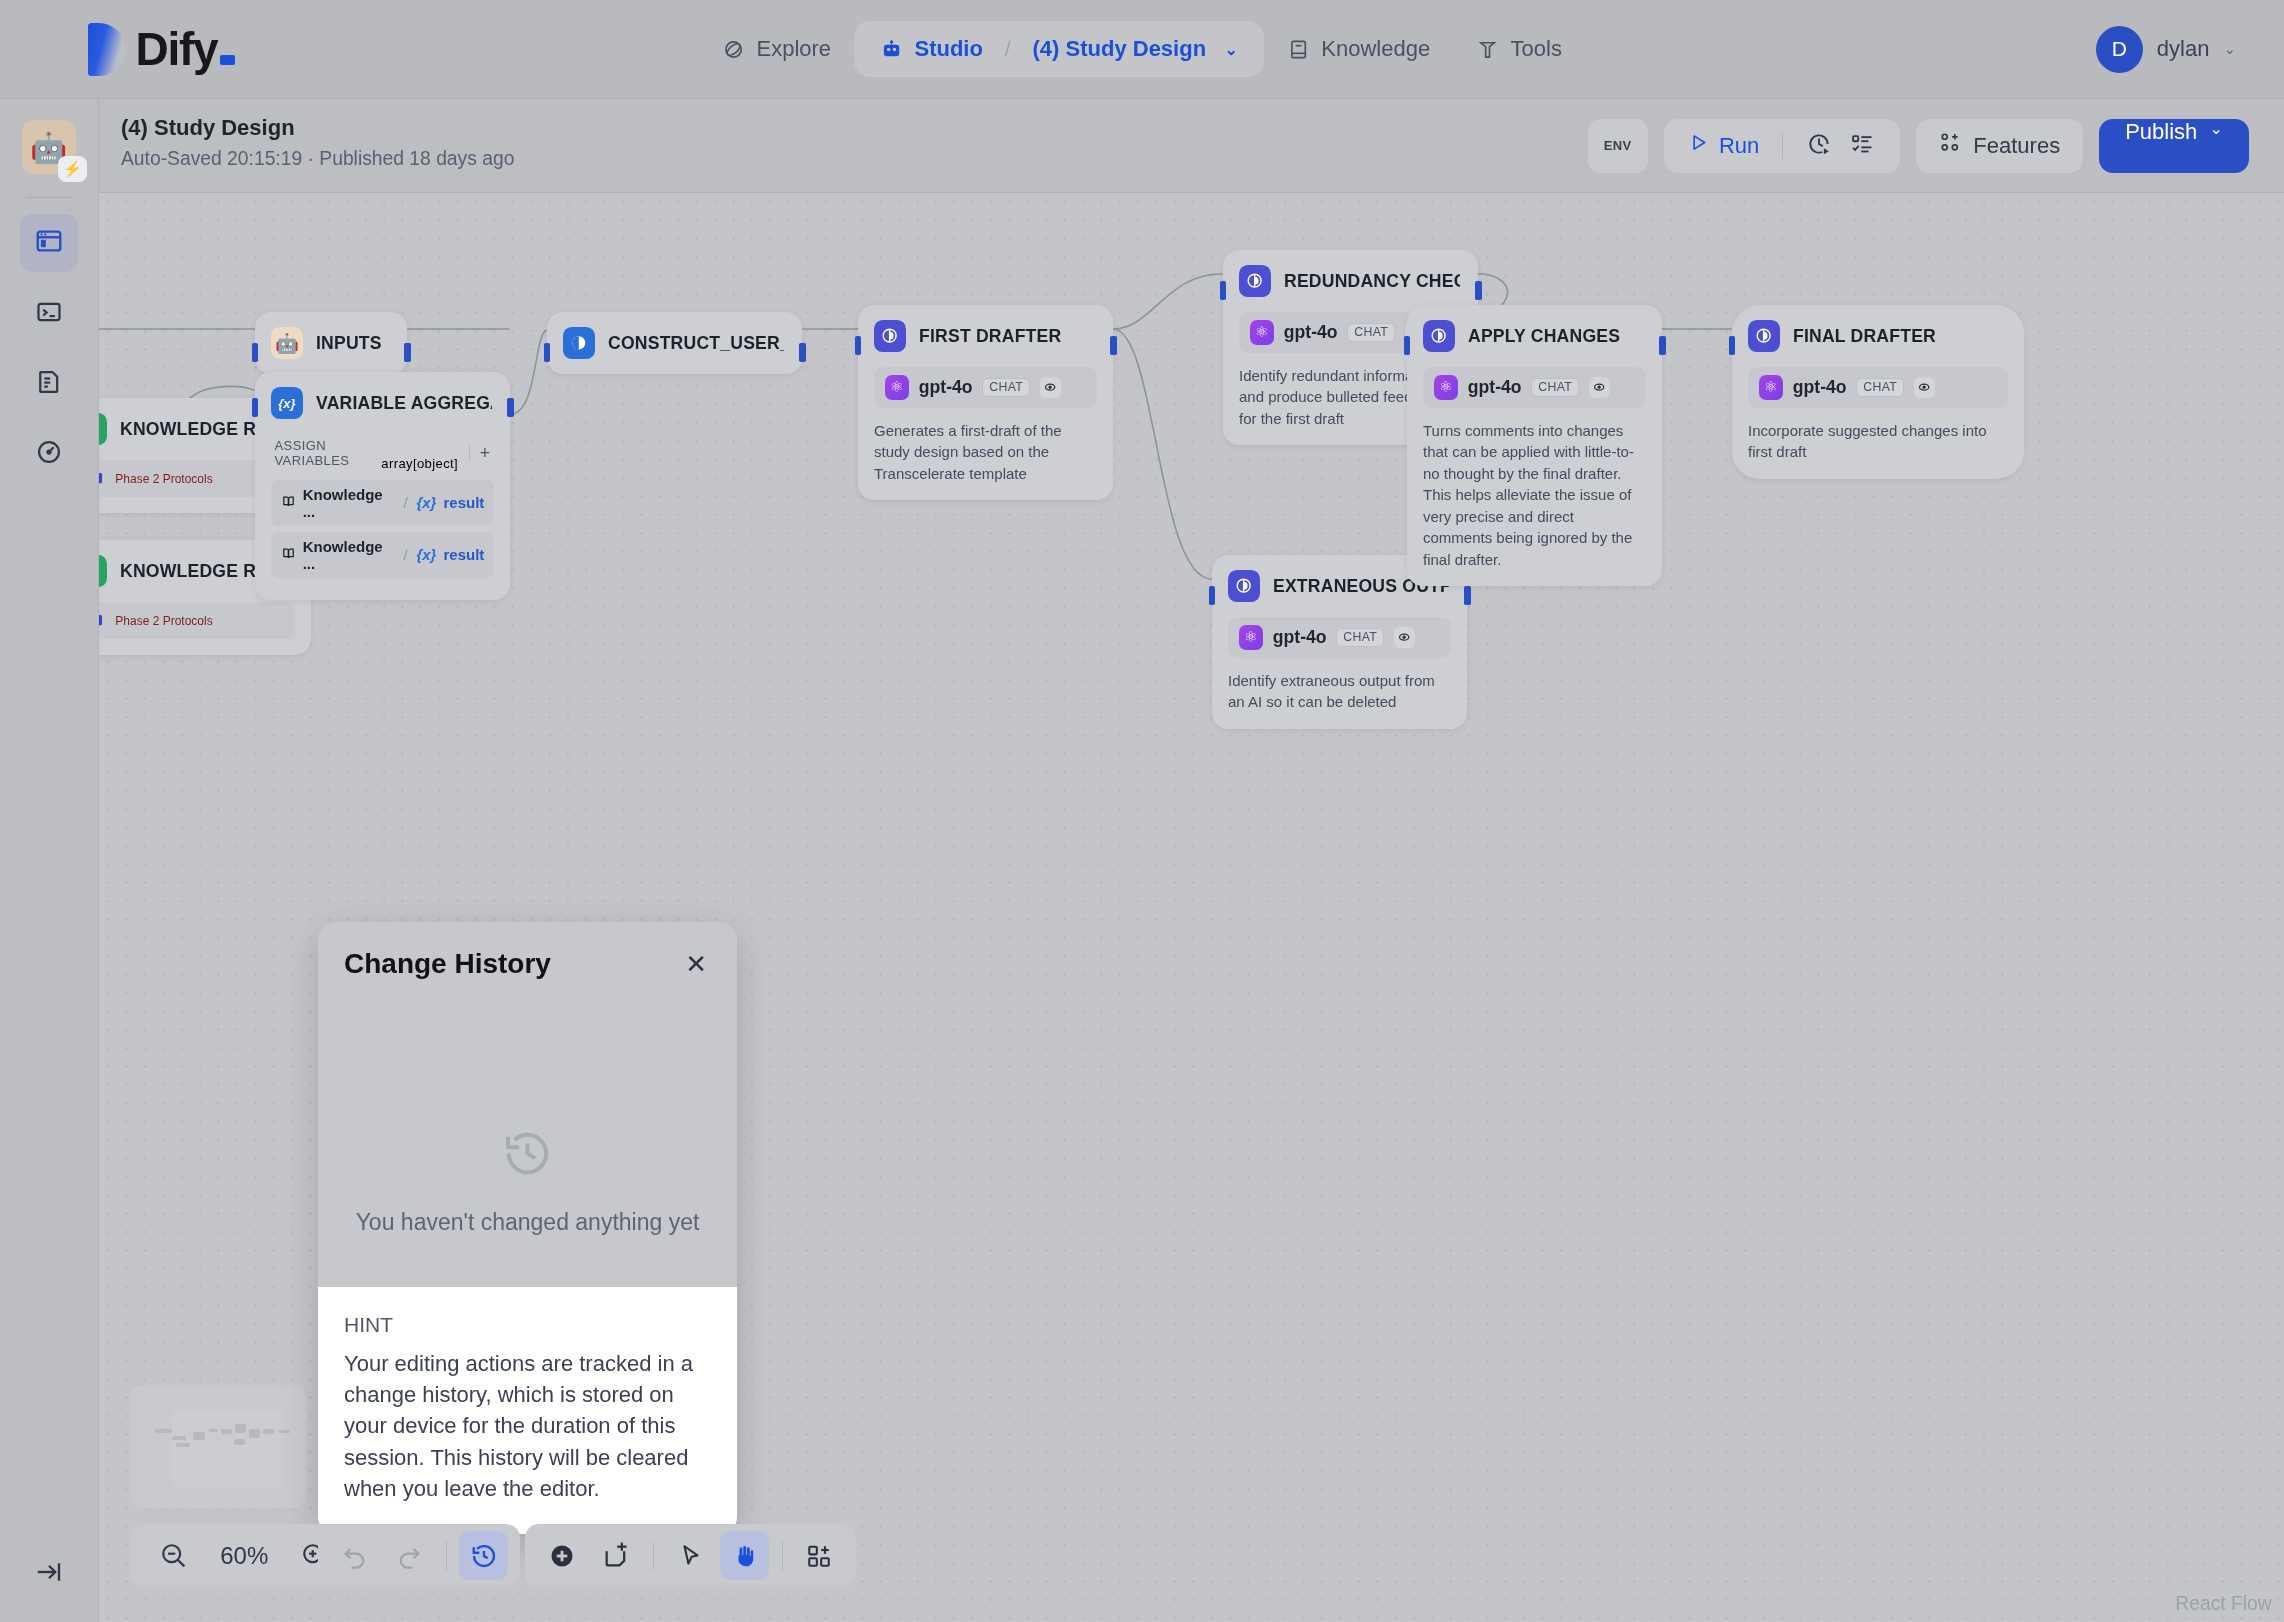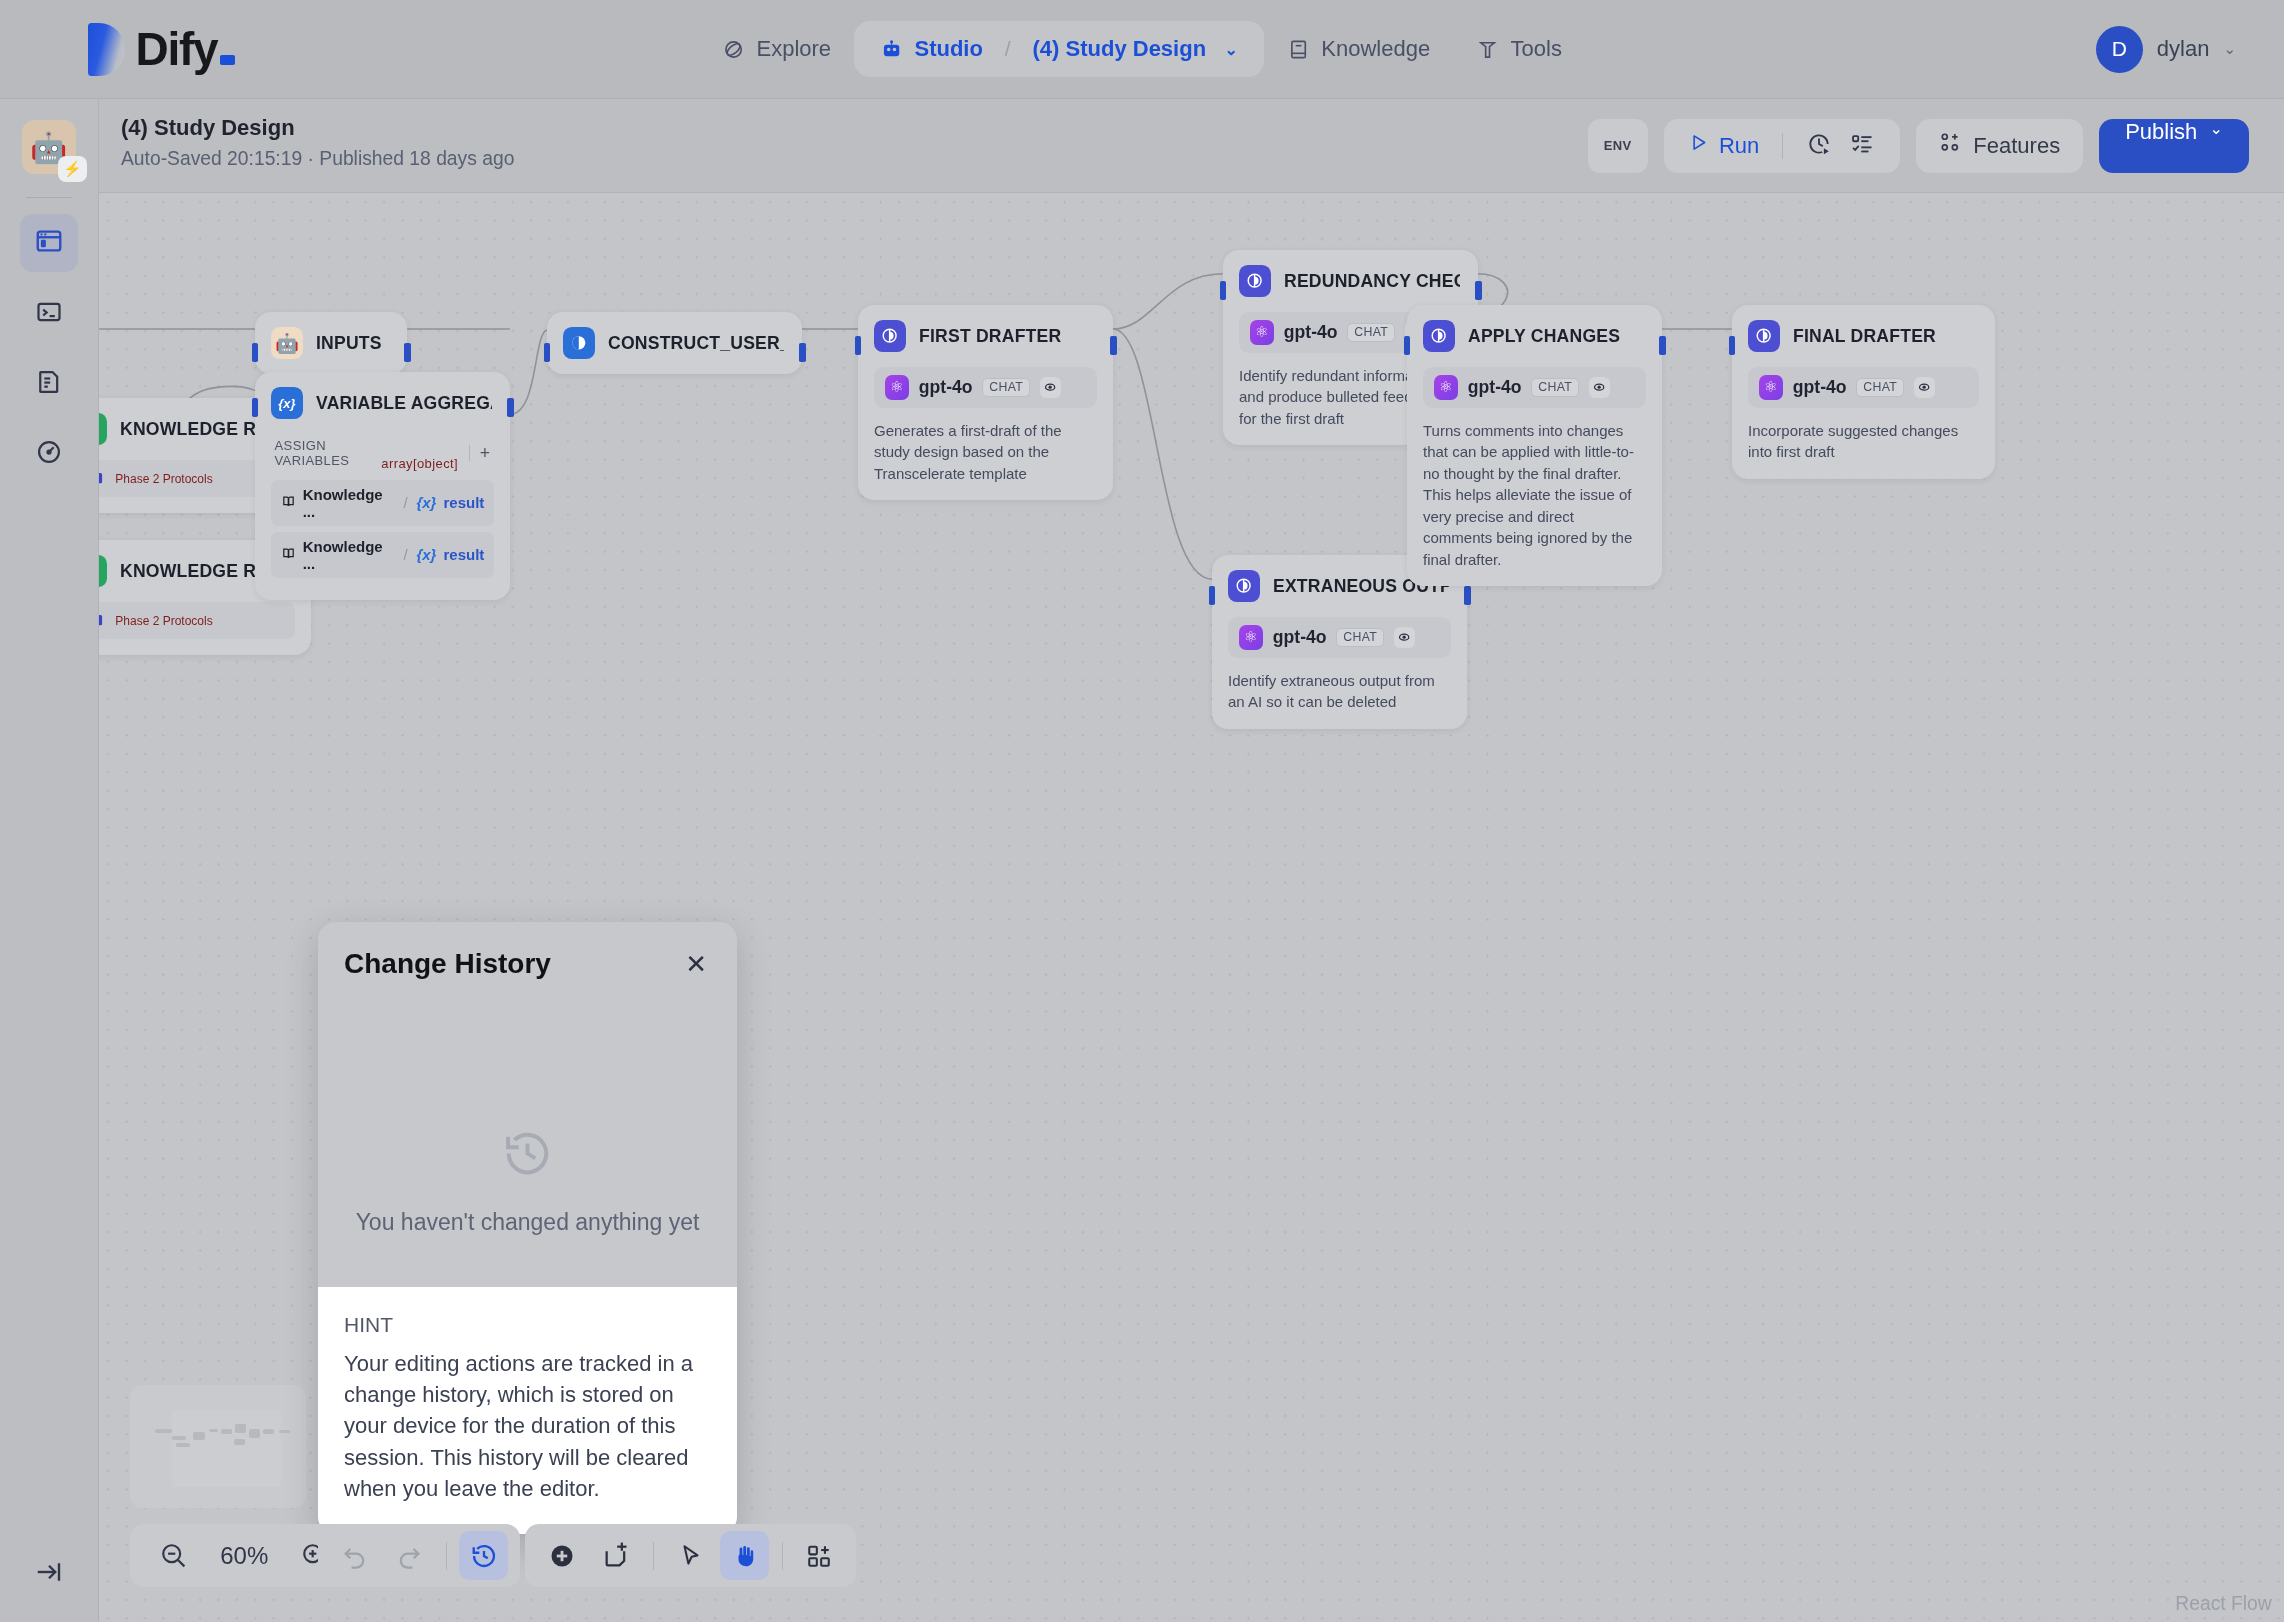--- a/index.html
+++ b/index.html
@@ -174,21 +174,21 @@
   }
   .kr-item {
     background: #c6c8cd; border-radius: 8.8px; padding: 8px 11.4px;
     display:flex; align-items:center; gap: 10.5px;
   }
   .kr-item-label { font-size: 12px; color: #7f1d1d; }
   .va-hdr {
     display:flex; align-items:center; font-size: 13px; color: #4f5567;
     letter-spacing: 0.4px; padding: 1.8px 3.5px 8.8px;
   }
-  .va-hdr .type { margin-left: auto; color: #7f1d1d; font-size: 13px; margin-top: 20px; }
+  .va-hdr .type { margin-left: auto; color: #000000; font-size: 13px; margin-top: 20px; }
   .va-hdr .plusdiv { width:0.9px; height:16px; background:#b3b5bb; margin: 0 10.5px; }
   .va-hdr .plus { font-size: 17.6px; color: #4f5567; }
   .va-row {
     background: #c6c8cd; border-radius: 7px; padding: 6.1px 9.7px; margin-bottom: 6.1px;
     display:flex; align-items:center; gap: 7px; font-size: 15px;
   }
   .va-row .book { font-size: 14px; color: #1d212b; }
   .va-row .vname { color: #1d212b; font-weight: 600; }
   .va-row .slash { color: #9398a6; margin: 0 1.8px; }
   .va-row .vx { color: #2a6fd8; font-style: italic; font-weight: 600; }
@@ -701,21 +701,21 @@
             <svg width="12.3" height="12.3" viewBox="0 0 24 24" fill="#2b3040">
                 <ellipse cx="12" cy="12" rx="9" ry="6" fill="none" stroke="#2b3040" stroke-width="2.4"></ellipse>
                 <circle cx="12" cy="12" r="3.2"></circle>
               </svg>
           </span>
         </div>
         <div class="node-desc">Turns comments into changes that can be applied with little-to-no thought by the final drafter. This helps alleviate the issue of very precise and direct comments being ignored by the final drafter.</div>
       </div>
     </div>
 
-    <div class="node" style="left:1633px; top:112px; width:263px;">
+    <div class="node" style="left:1633px; top:112px; width:292px;border-radius:28px;">
       <div class="handle l" style="top:31px;"></div>
       <div class="node-head">
         <div class="node-ico" style="background:#4c4fd2;">
           <svg width="19.3" height="19.3" viewBox="0 0 24 24" fill="none" stroke="#fff" stroke-width="1.8">
               <circle cx="12" cy="12" r="8"></circle>
               <line x1="12" y1="4" x2="12" y2="20"></line>
               <path d="M12 8a4 4 0 0 1 0 8" fill="#fff"></path>
             </svg>
         </div>
         <div class="node-title">FINAL DRAFTER</div>

